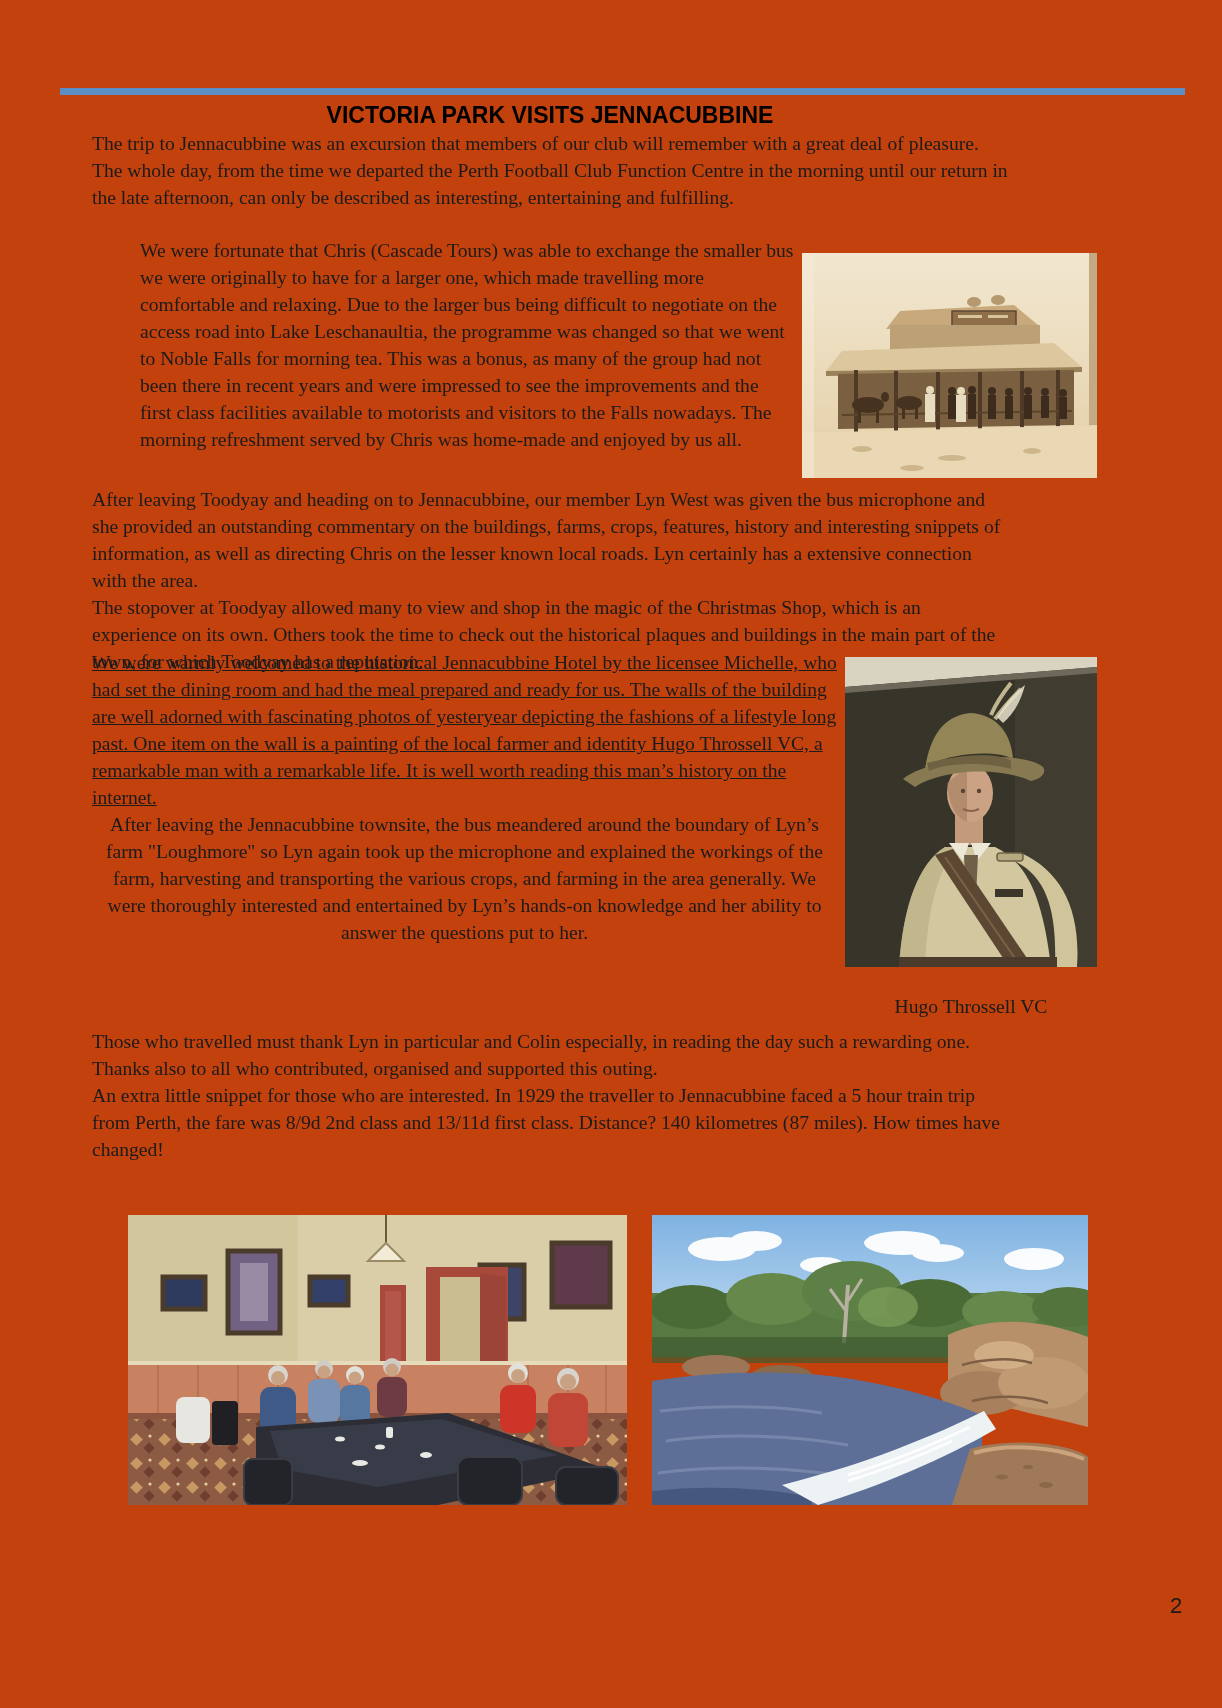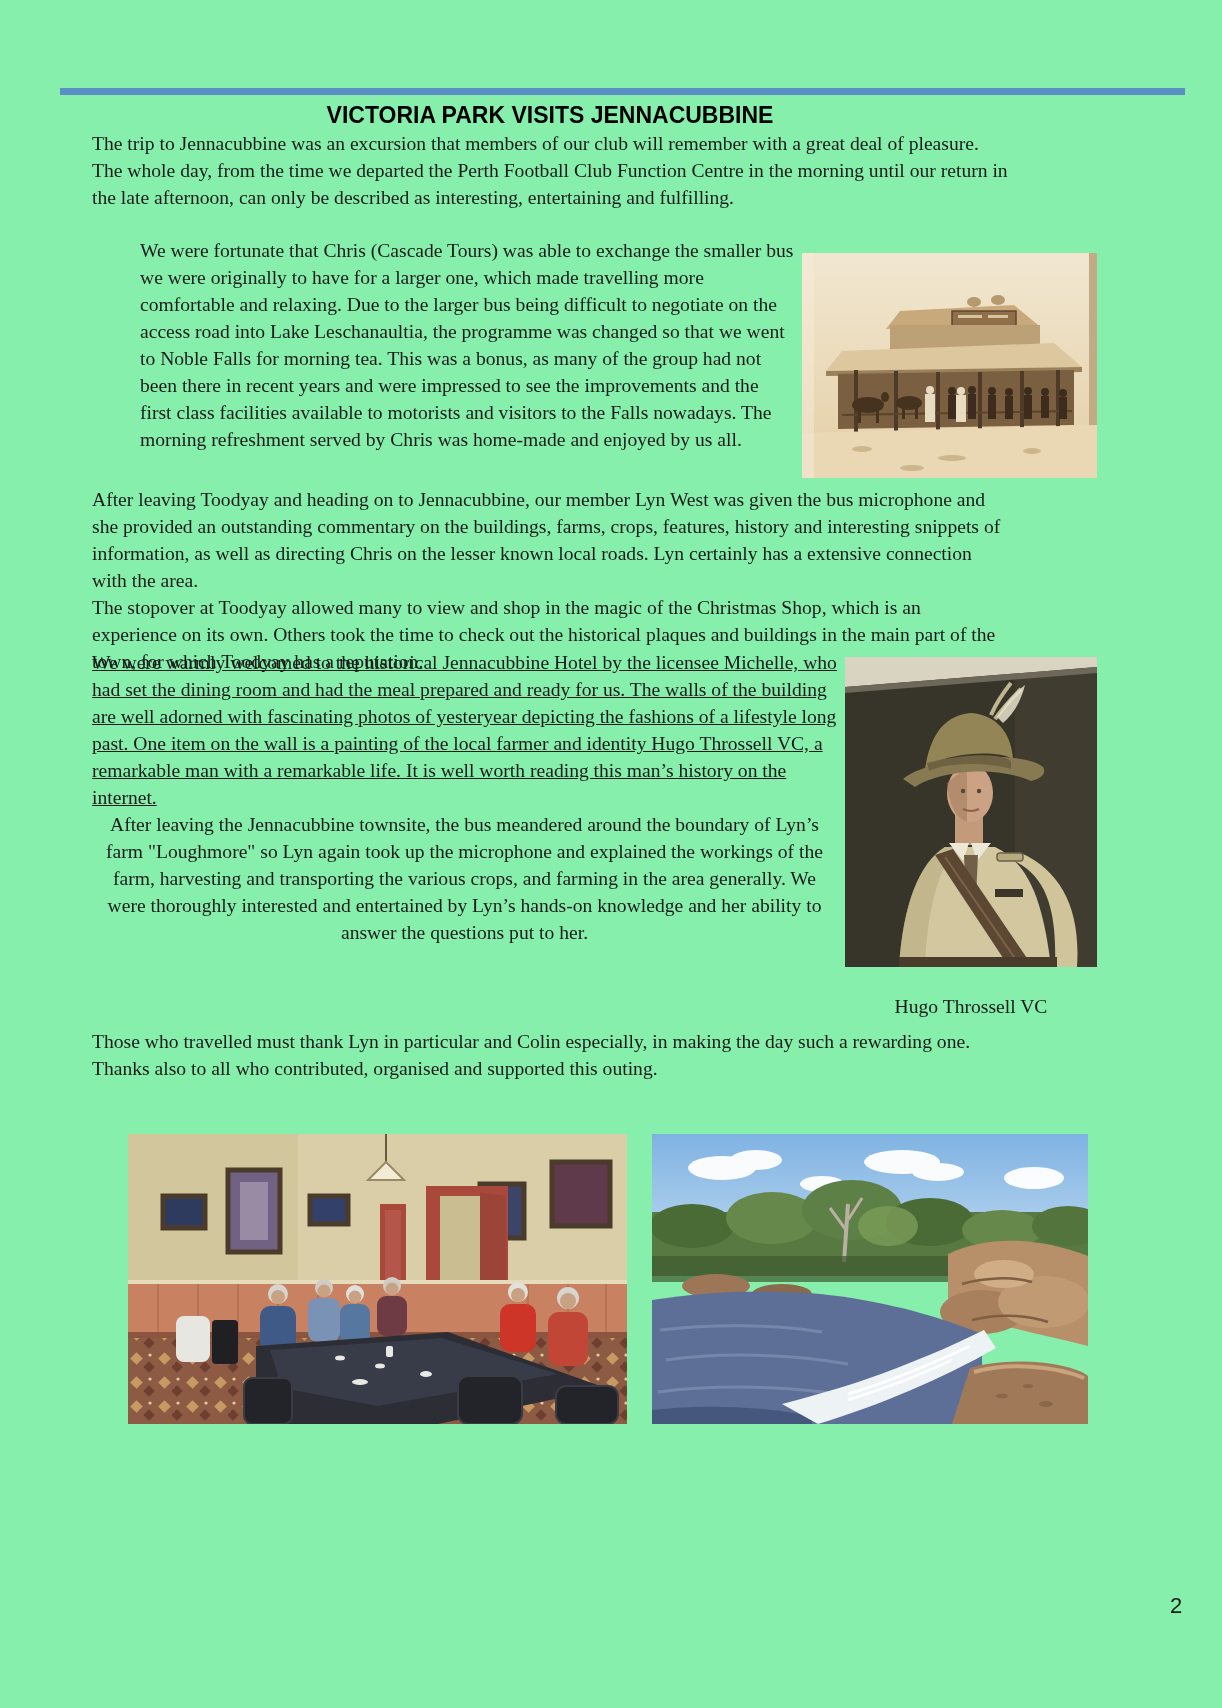--- a/index.html
+++ b/index.html
@@ -1,17 +1,17 @@
 <!DOCTYPE html>
 <html><head>
 <meta charset="utf-8">
 <style>
   html,body { margin:0; padding:0; background:#e9e9e9; }
   .page {
-    width:1222px; height:1708px; background:#86efac; position:relative;
+    width:1222px; height:1708px; background:#c2410c; position:relative;
     margin:0 auto; overflow:hidden;
     font-family:"Liberation Serif", serif; font-size:19.6px; line-height:27px; color:#1b1b1b;
   }
   .top-rule { position:absolute; left:60px; top:88px; width:1125px; height:7px; background:#5b8ec4; }
   .content { position:absolute; left:92px; top:98px; width:1013px; }
   .title {
     margin:2px 0 0 0; width:916px; text-align:center;
     font-family:"Liberation Sans", sans-serif; font-weight:bold; font-size:23px; line-height:30px; color:#000;
   }
   p.para { margin:0; }
@@ -161,22 +161,23 @@
           <rect x="150" y="232" width="28" height="8" fill="#3c352a"></rect>
           <rect x="152" y="196" width="26" height="8" rx="3" fill="#b5aa80" stroke="#6e6248" stroke-width="1.5"></rect>
           <rect x="54" y="300" width="158" height="10" fill="#4a3c2c"></rect>
         </svg>
         <figcaption>Hugo Throssell VC</figcaption>
       </figure>
       <p class="para p5">We were warmly welcomed to the historical Jennacubbine Hotel by the licensee Michelle, who had set the dining room and had the meal prepared and ready for us. The walls of the building are well adorned with fascinating photos of yesteryear depicting the fashions of a lifestyle long past. One item on the wall is a painting of the local farmer and identity Hugo Throssell VC, a remarkable man with a remarkable life.  It is well worth reading this man’s history on the internet.</p>
       <p class="para p6">After leaving the Jennacubbine townsite, the bus meandered around the boundary of Lyn’s farm "Loughmore" so Lyn again took up the microphone and explained the workings of the farm, harvesting and transporting the various crops, and farming in the area generally. We were thoroughly interested and entertained by Lyn’s hands-on knowledge and her ability to answer the questions put to her.</p>
     </div>
 
-    <p class="para full p7">Those who travelled must thank Lyn in particular and Colin especially, in making the day such a rewarding one. Thanks also to all who contributed, organised and supported this outing.</p>
-
+    <p class="para full p7">Those who travelled must thank Lyn in particular and Colin especially, in reading the day such a rewarding one. Thanks also to all who contributed, organised and supported this outing.</p>
+
+    <p class="para full p8">An extra little snippet for those who are interested. In 1929 the traveller to Jennacubbine faced a 5 hour train trip from Perth, the fare was 8/9d 2nd class and 13/11d first class. Distance? 140 kilometres (87 miles). How times have changed!</p>
 
     <div class="photo-row">
 
       <figure class="fig-dining">
         <svg width="499" height="290" viewBox="0 0 499 290">
           <defs>
             <pattern id="carpet" width="28" height="24" patternUnits="userSpaceOnUse">
               <rect width="28" height="24" fill="#8d5a43"></rect>
               <rect x="4" y="4" width="9" height="9" transform="rotate(45 8.5 8.5)" fill="#c79a63"></rect>
               <rect x="17" y="13" width="8" height="8" transform="rotate(45 21 17)" fill="#6e3f2e"></rect>

